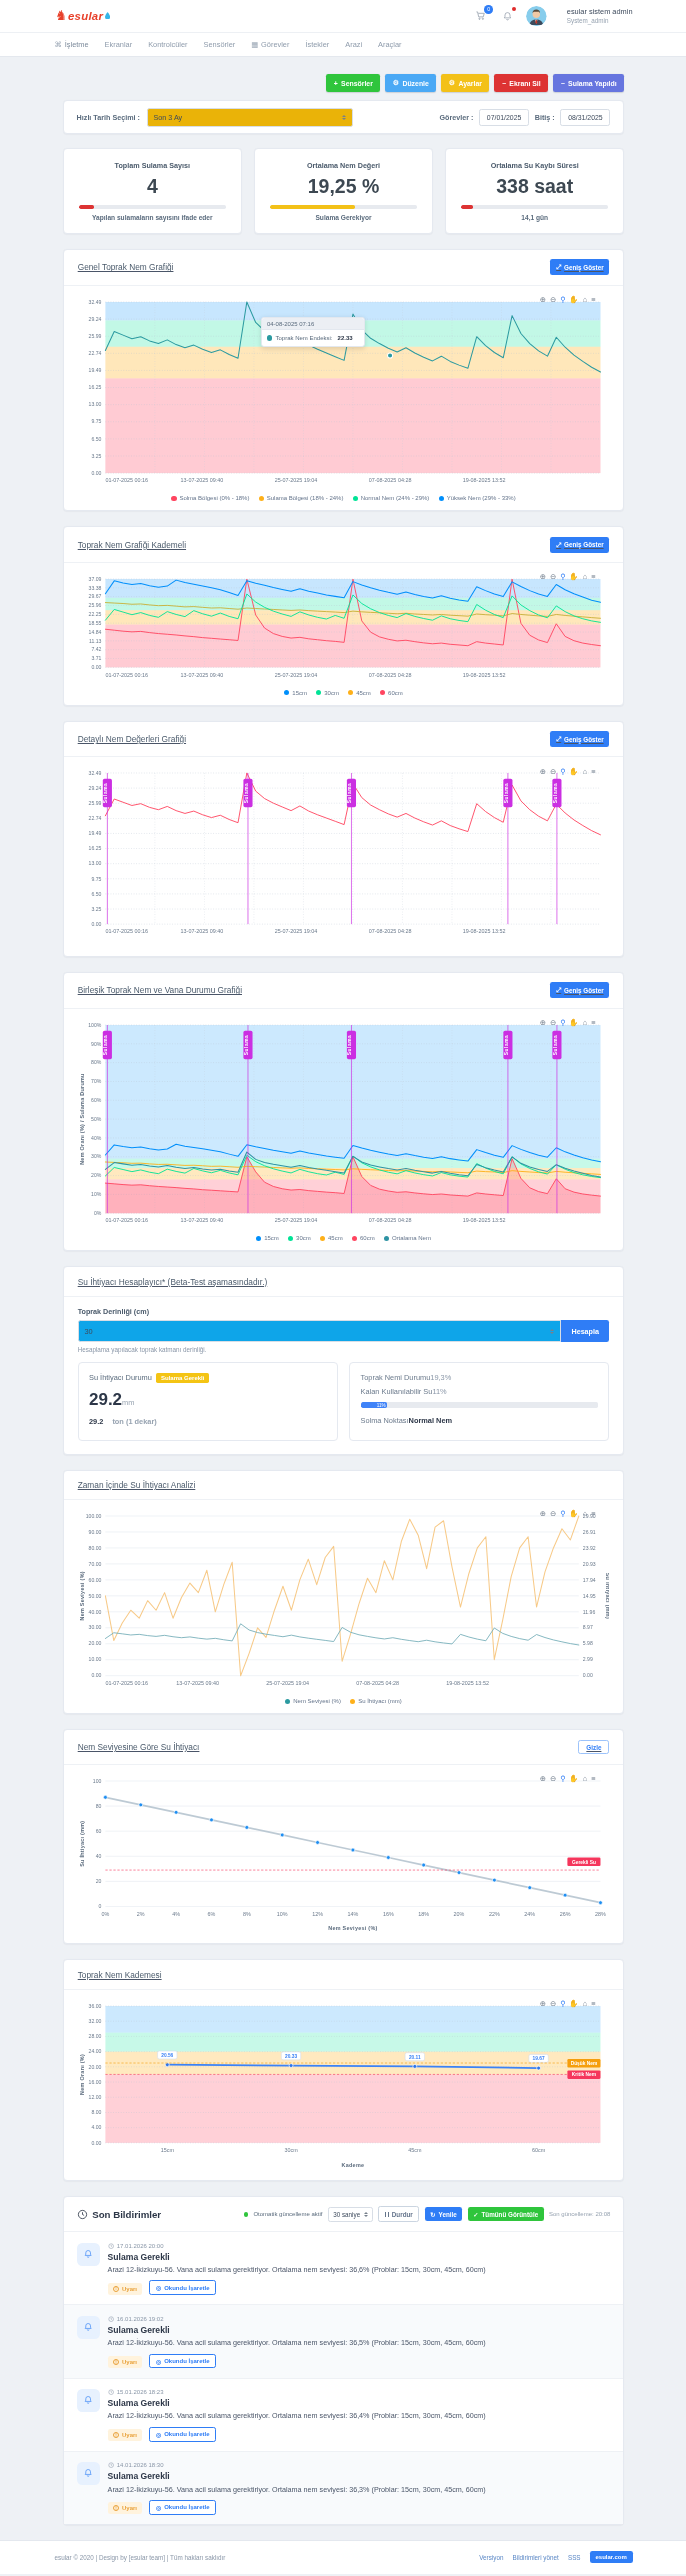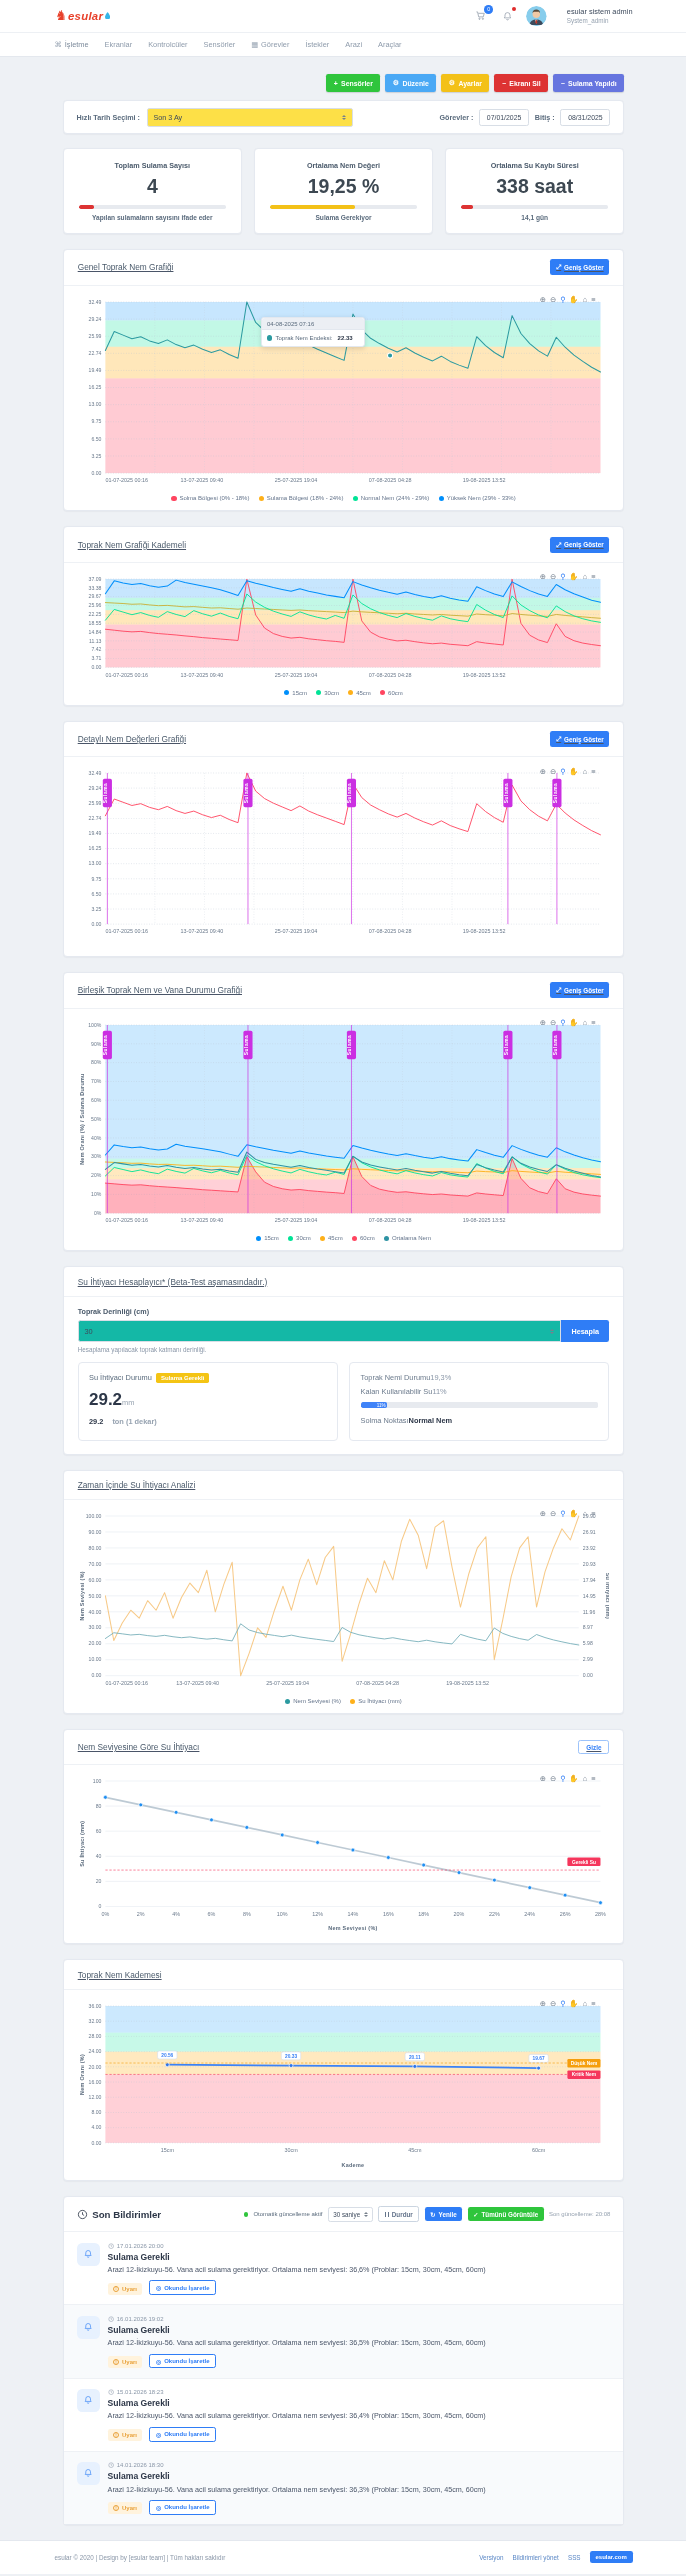--- a/index.html
+++ b/index.html
@@ -41,21 +41,21 @@
   .btn-blue { background:#4aa9f5; }
   .btn-yellow { background:#f3c118; }
   .btn-red { background:#dd3333; }
   .btn-indigo { background:#6675df; }
 
   
   .card { background:#fff; border:0.6px solid #e5e9f0; border-radius:4px; box-shadow:0 0.6px 1.1px rgba(16,24,40,.04); }
   .filter-card { display:flex; align-items:center; justify-content:space-between; padding:6.9px 12.6px; margin-bottom:13.7px; }
   .filter-left { display:flex; align-items:center; gap:6.9px; }
   .lbl { font-size:7.2px; color:#5a6b7d; font-weight:bold; }
-  .select { width:206px; height:18.3px; background:#fde047; border:0.6px solid #d8dee6; border-radius:2.3px; display:flex; align-items:center; justify-content:space-between; padding:0 5.7px; font-size:7.2px; color:#3d4a5c; cursor:pointer; }
+  .select { width:206px; height:18.3px; background:#eab308; border:0.6px solid #d8dee6; border-radius:2.3px; display:flex; align-items:center; justify-content:space-between; padding:0 5.7px; font-size:7.2px; color:#3d4a5c; cursor:pointer; }
   .updown { display:flex; flex-direction:column; gap:1.1px; }
   .updown i { width:0; height:0; border-left:2.3px solid transparent; border-right:2.3px solid transparent; }
   .updown i.up { border-bottom:2.3px solid #77808c; }
   .updown i.dn { border-top:2.3px solid #77808c; }
   .filter-right { display:flex; align-items:center; gap:5.7px; }
   .dateinput { width:50px; height:17px; border:0.6px solid #d8dee6; border-radius:2.3px; font-size:6.9px; color:#3d4a5c; display:flex; align-items:center; justify-content:center; background:#fff; }
 
   
   .stats { display:flex; gap:12.6px; margin-bottom:15px; }
   .stat-card { flex:1; padding:11.4px 15px 12.6px; text-align:center; }
@@ -87,21 +87,21 @@
   .apex-tooltip-head { background:#eceff4; padding:2.9px 5.2px; color:#5a6b7d; border-bottom:0.6px solid #e3e8ef; border-radius:2.9px 2.9px 0 0; }
   .apex-tooltip-body { padding:4.6px 5.2px; display:flex; align-items:center; gap:3.4px; color:#5a6b7d; }
   .tt-dot { width:5.2px; height:5.2px; border-radius:50%; background:#2b9aa0; flex:0 0 auto; }
   .tt-val { font-weight:bold; color:#2d3748; }
 
   
   .calc-card { margin-bottom:15px; }
   .calc-body { padding:10.3px 13.7px 12.6px; }
   .calc-label { font-size:7.2px; font-weight:bold; color:#4a5a6b; margin-bottom:4px; }
   .calc-row { display:flex; }
-  .calc-input { flex:1; height:22px; border:0.6px solid #d8dee6; border-radius:2.3px 0 0 2.3px; display:flex; align-items:center; justify-content:space-between; padding:0 5.7px; font-size:7.4px; color:#3d4a5c; background:#14b8a6; }
+  .calc-input { flex:1; height:22px; border:0.6px solid #d8dee6; border-radius:2.3px 0 0 2.3px; display:flex; align-items:center; justify-content:space-between; padding:0 5.7px; font-size:7.4px; color:#3d4a5c; background:#0ea5e9; }
   .btn-calc { background:#2f7df6; color:#fff; border:none; border-radius:0 2.3px 2.3px 0; font-size:7.2px; font-weight:bold; padding:0 10.3px; cursor:pointer; font-family:inherit; }
   .calc-help { font-size:6.3px; color:#8a97a8; margin:4px 0 9.2px; }
   .calc-results { display:flex; gap:11.4px; }
   .calc-res-card { flex:1; border:0.6px solid #e5e9f0; border-radius:4px; padding:9.2px 10.3px; }
   .res-head { display:flex; align-items:center; gap:4.6px; margin-bottom:6.9px; }
   .res-label { font-size:7.4px; color:#5a6b7d; }
   .chip-yellow { background:#f4c414; color:#fff; font-size:6px; font-weight:bold; padding:2.3px 4.6px; border-radius:1.7px; }
   .big-val { font-size:17px; font-weight:bold; color:#2d3748; }
   .big-unit { font-size:7.4px; color:#97a3b1; font-weight:normal; }
   .alt-val { font-size:7.4px; color:#2d3748; font-weight:bold; margin-top:6.9px; }

